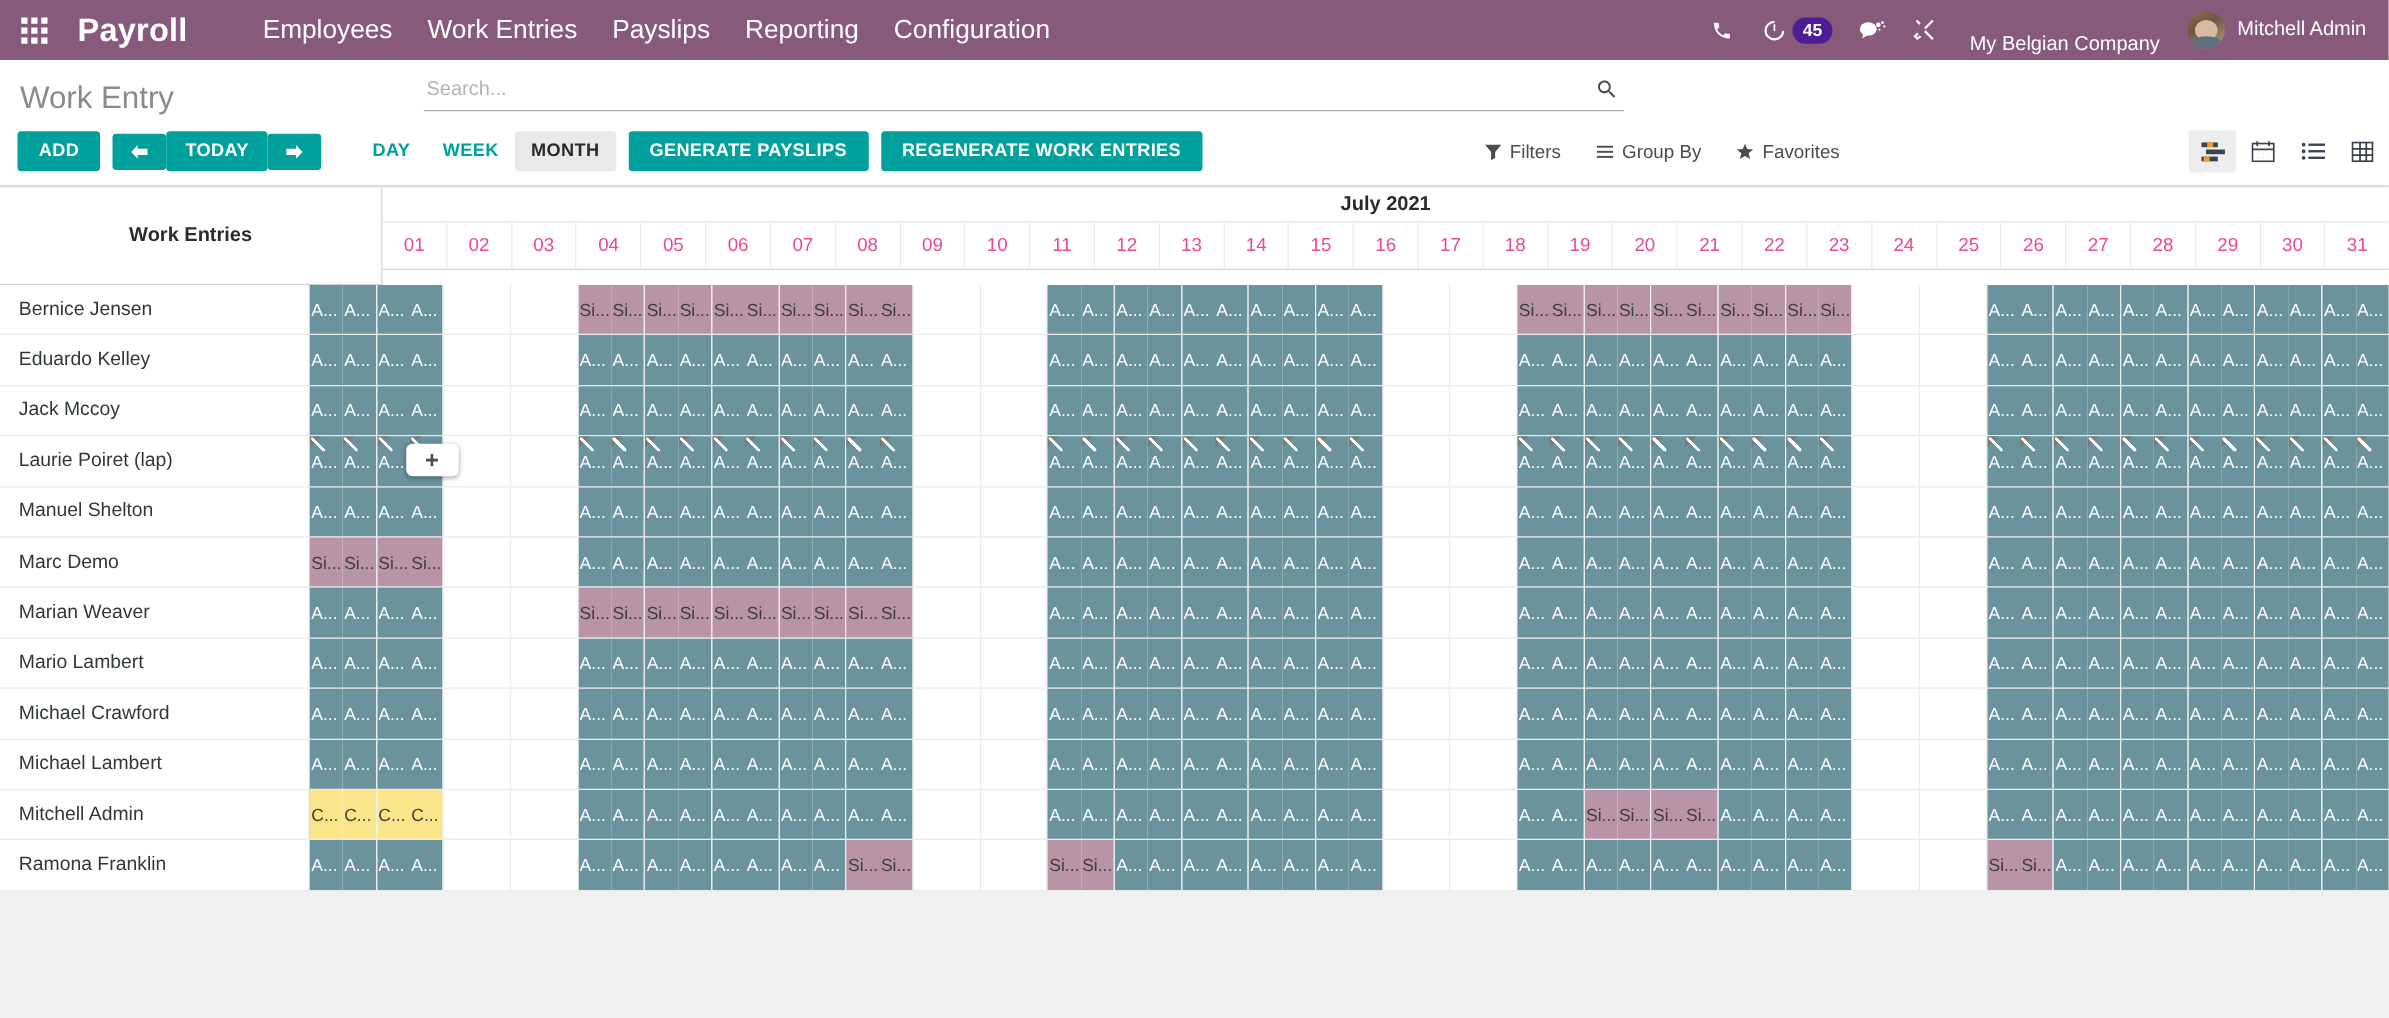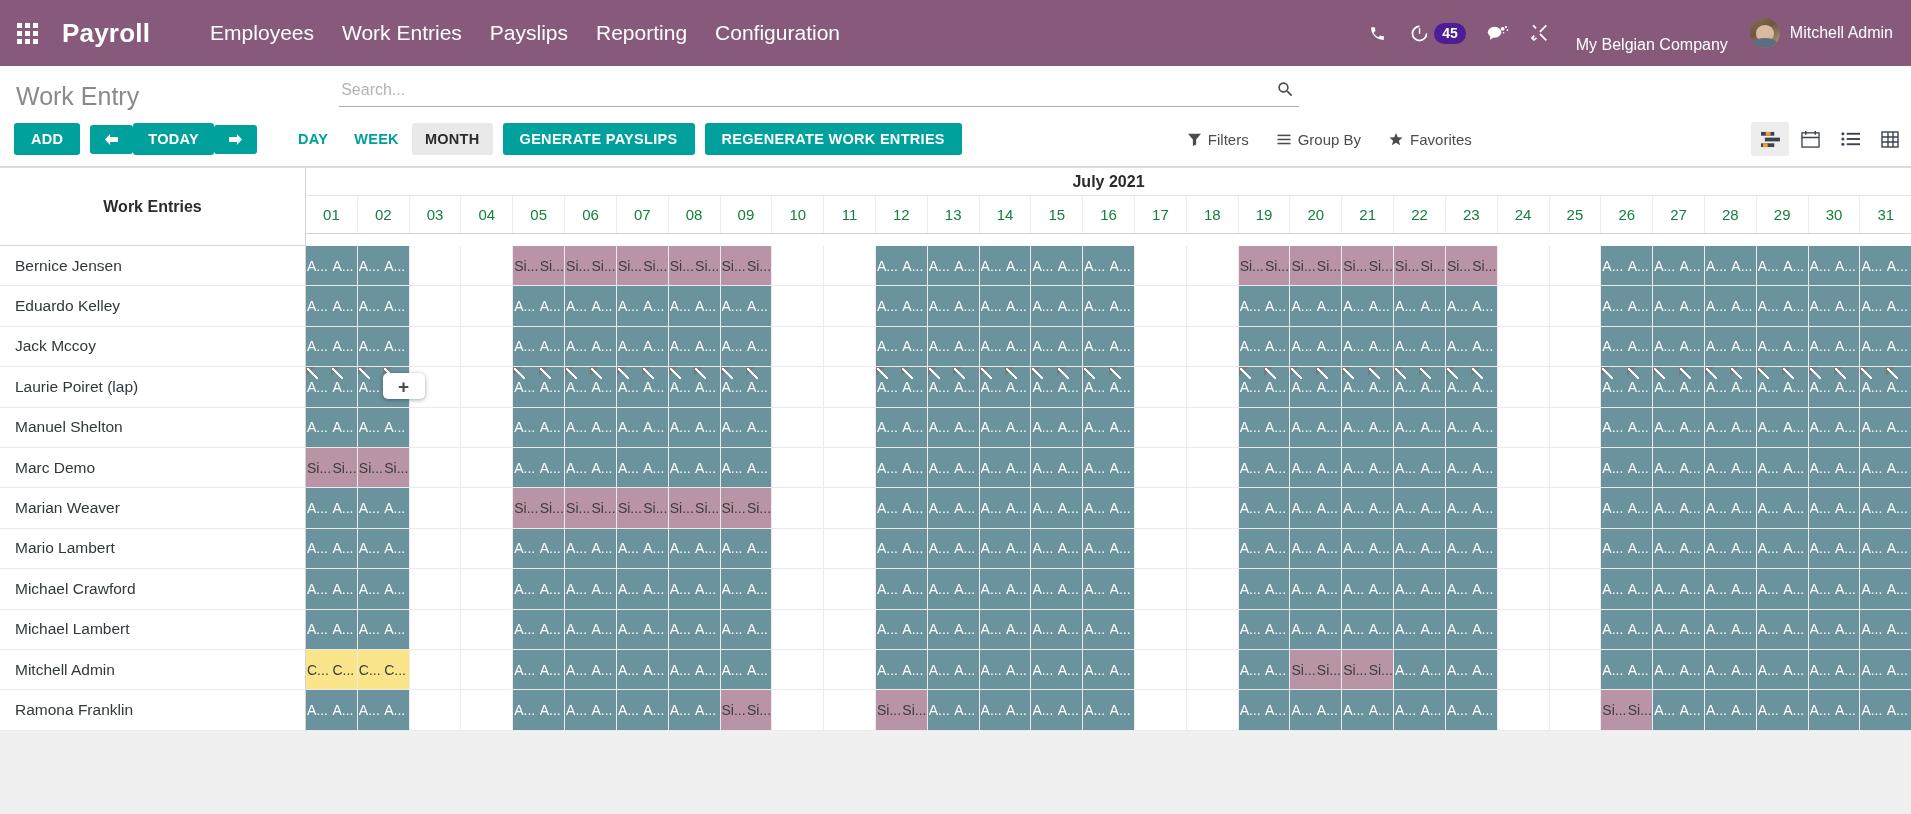--- a/index.html
+++ b/index.html
@@ -6,21 +6,21 @@
   html, body {
     width: 1911px; height: 814px;
     font-family: "Liberation Sans", sans-serif;
     background: #f0f0f0;
     overflow: hidden;
     -webkit-font-smoothing: antialiased;
   }
 
   
   .navbar {
-    height: 66px;
+    height: 48px;
     background: #875A7B;
     display: flex;
     align-items: center;
     color: #fff;
     position: relative;
   }
   .apps-grid {
     width: 54px; height: 54px;
     display: flex; align-items: center; justify-content: center;
     cursor: pointer;
@@ -164,27 +164,27 @@
   .gantt-right-head { flex: 1; }
   .month-label {
     height: 28px; display: flex; align-items: center; justify-content: center;
     font-size: 16px; font-weight: 700; color: #2b2b2b;
     border-bottom: 1px solid #e4e4e4;
   }
   .day-head-row { display: flex; height: 38px; border-bottom: 1px solid #d4d4d4; }
   .day-head {
     flex: 1 1 0; min-width: 0;
     display: flex; align-items: center; justify-content: center;
-    font-size: 15px; color: #15803d;
+    font-size: 15px; color: #ec4899;
     border-left: 1px solid #ececec;
   }
   .day-head:first-child { border-left: none; }
 
   .gantt-body { display: flex; }
-  .rows-left { width: 306px; flex: none; border-right: 1px solid #d4d4d4; }
+  .rows-left { width: 248px; flex: none; border-right: 1px solid #d4d4d4; }
   .row-name {
     height: 40.4px; display: flex; align-items: center;
     padding-left: 15px; font-size: 15.5px; color: #31383b;
     border-bottom: 1px solid #eaeaea;
     cursor: pointer;
   }
   .rows-right { flex: 1; position: relative; }
   .grid-row {
     height: 40.4px; display: flex;
     border-bottom: 1px solid #eaeaea;

